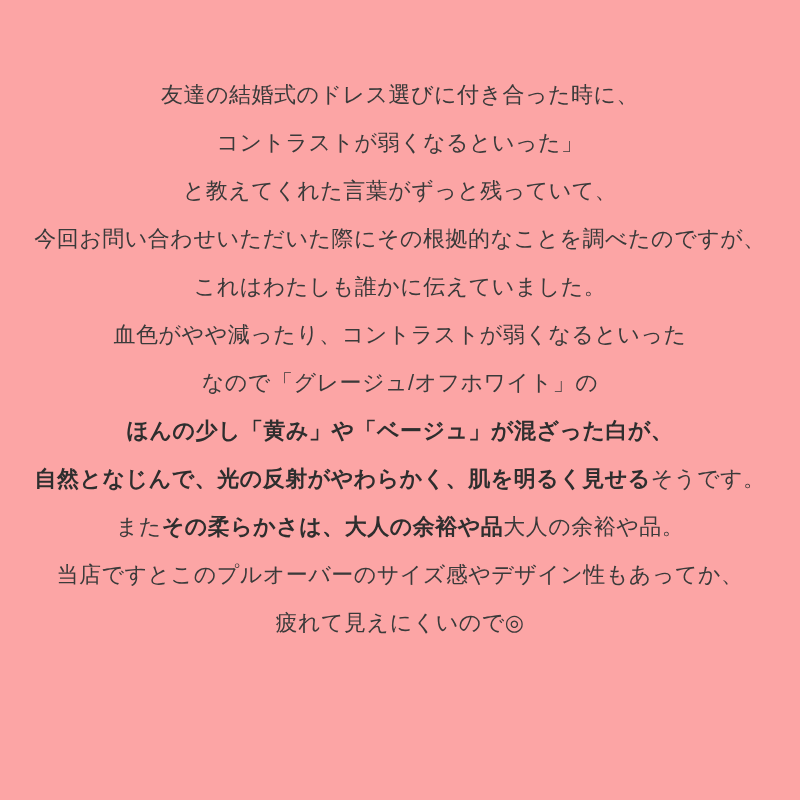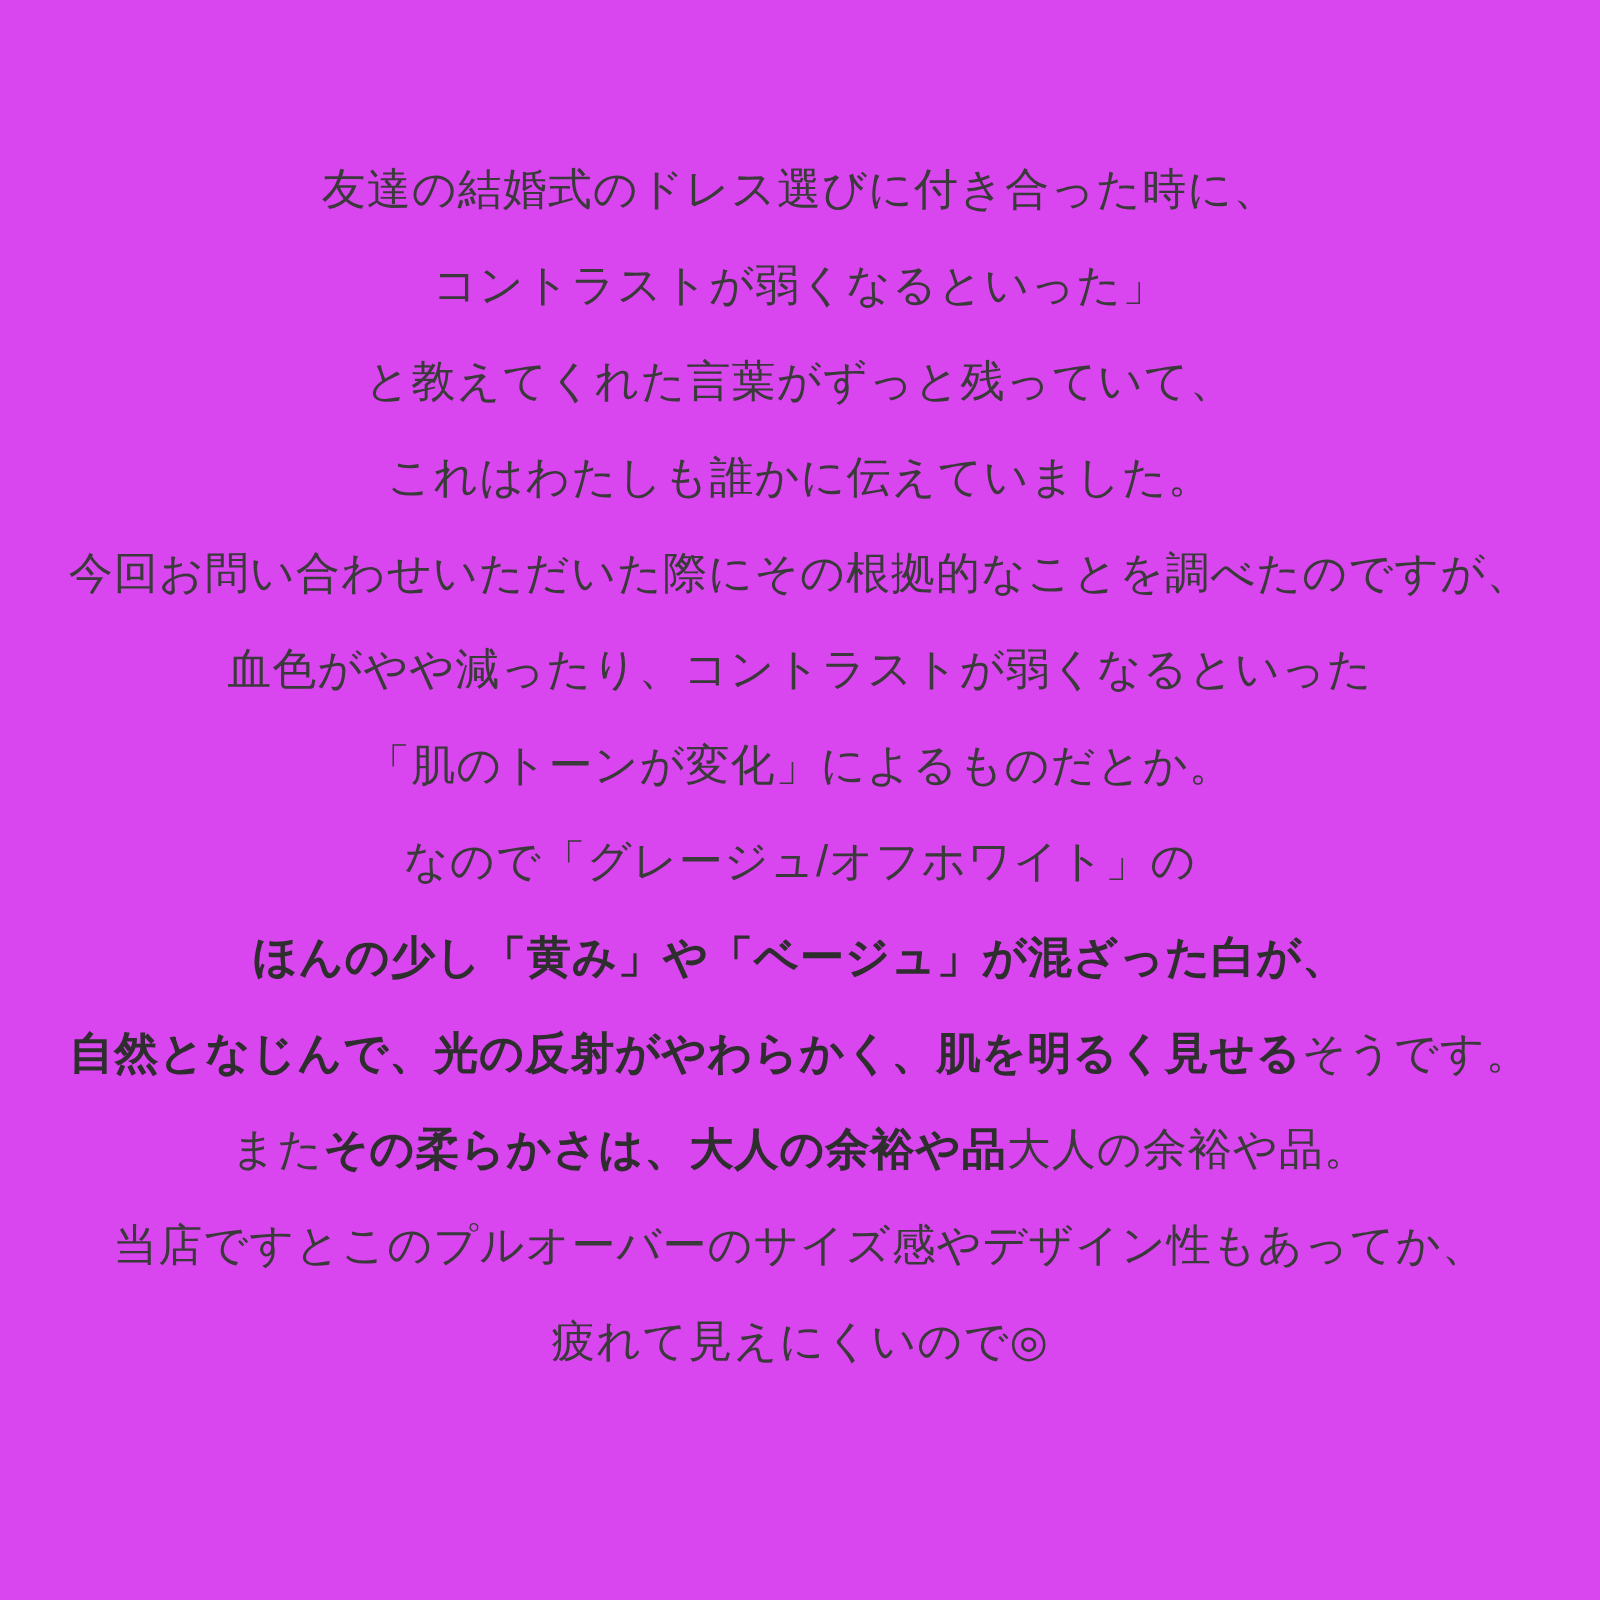--- a/index.html
+++ b/index.html
@@ -3,21 +3,21 @@
 <meta charset="utf-8">
 <style>
   html, body {
     margin: 0;
     padding: 0;
     background: #ffffff;
   }
   .canvas {
     width: 800px;
     height: 800px;
-    background: #d946ef;
+    background: #fca5a5;
     box-sizing: border-box;
     padding-top: 71px;
     overflow: hidden;
     font-family: "Liberation Sans", "DejaVu Sans", sans-serif;
   }
   .text-block {
     width: 100%;
     text-align: center;
     color: #3a3a3a;
   }
@@ -35,24 +35,23 @@
   }
 </style>
 </head>
 <body>
 
 <main class="canvas">
   <div class="text-block">
     <p class="line">友達の結婚式のドレス選びに付き合った時に、</p>
     <p class="line">コントラストが弱くなるといった」</p>
     <p class="line">と教えてくれた言葉がずっと残っていて、</p>
+    <p class="line">今回お問い合わせいただいた際にその根拠的なことを調べたのですが、</p>
     <p class="line">これはわたしも誰かに伝えていました。</p>
-    <p class="line">今回お問い合わせいただいた際にその根拠的なことを調べたのですが、</p>
     <p class="line">血色がやや減ったり、コントラストが弱くなるといった</p>
-    <p class="line">「肌のトーンが変化」によるものだとか。</p>
     <p class="line">なので「グレージュ/オフホワイト」の</p>
     <p class="line"><span class="bold">ほんの少し「黄み」や「ベージュ」が混ざった白が、</span></p>
     <p class="line"><span class="bold">自然となじんで、光の反射がやわらかく、肌を明るく見せる</span><span>そうです。</span></p>
     <p class="line"><span>また</span><span class="bold">その柔らかさは、大人の余裕や品</span><span>大人の余裕や品。</span></p>
     <p class="line">当店ですとこのプルオーバーのサイズ感やデザイン性もあってか、</p>
     <p class="line">疲れて見えにくいので◎</p>
   </div>
 </main>
 
 </body></html>

